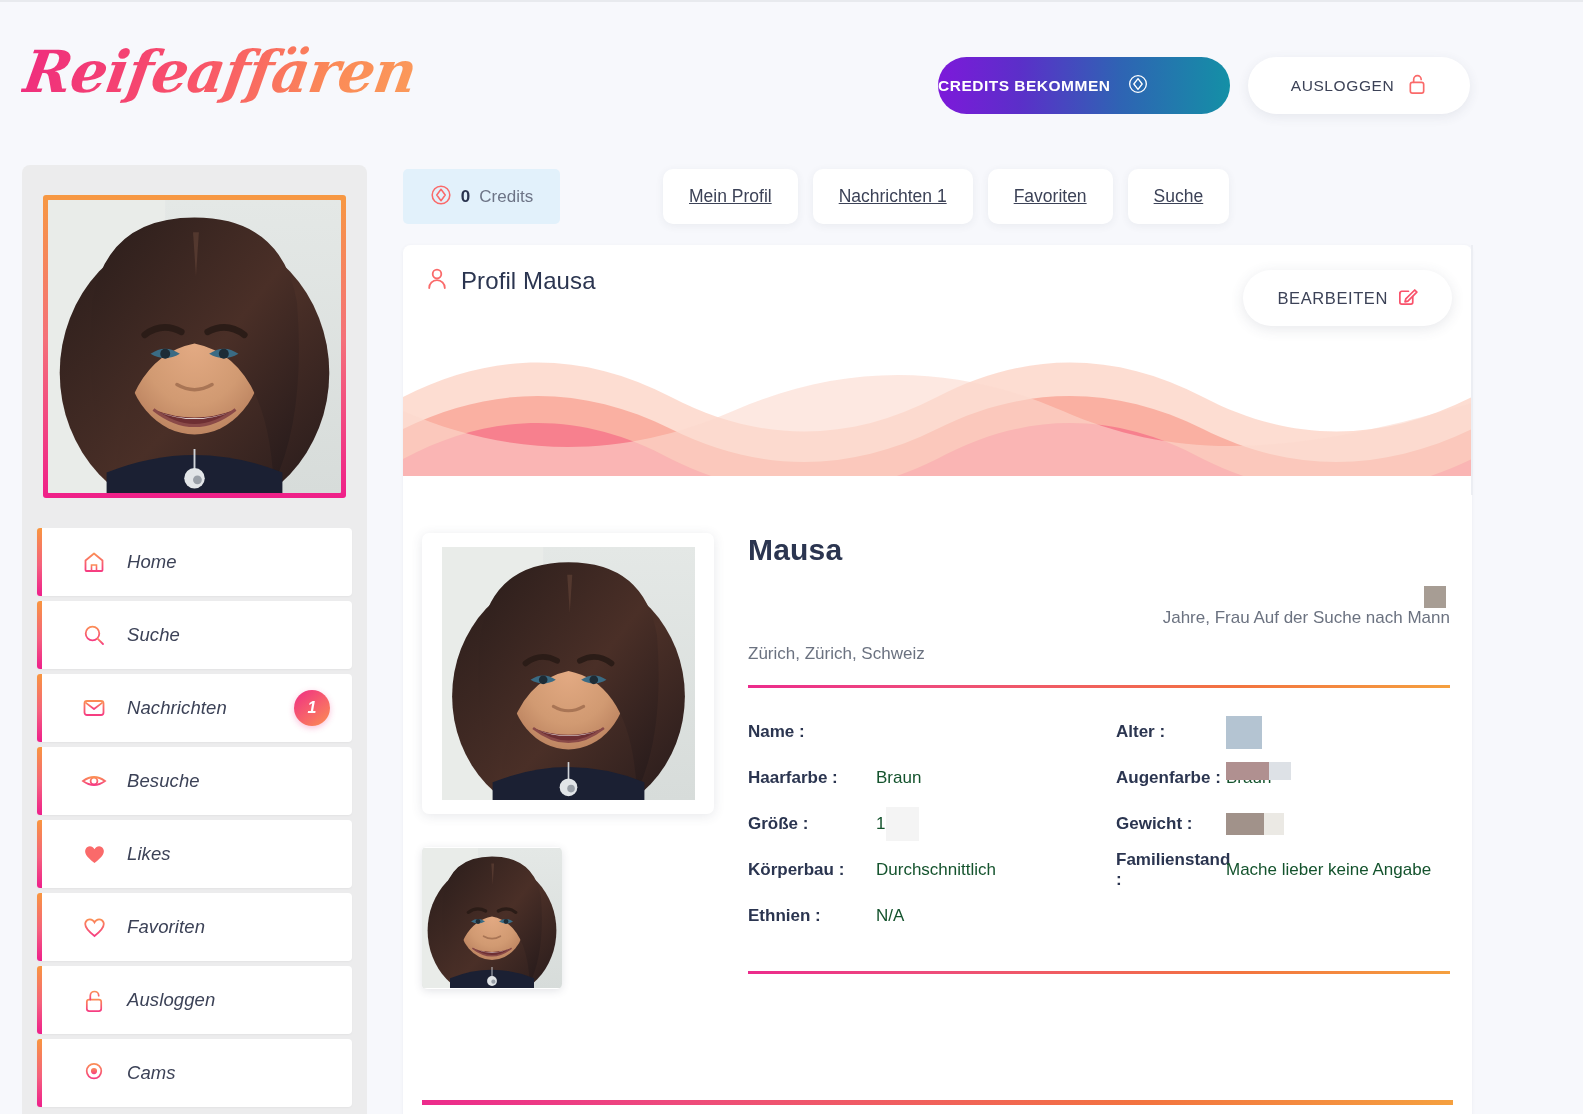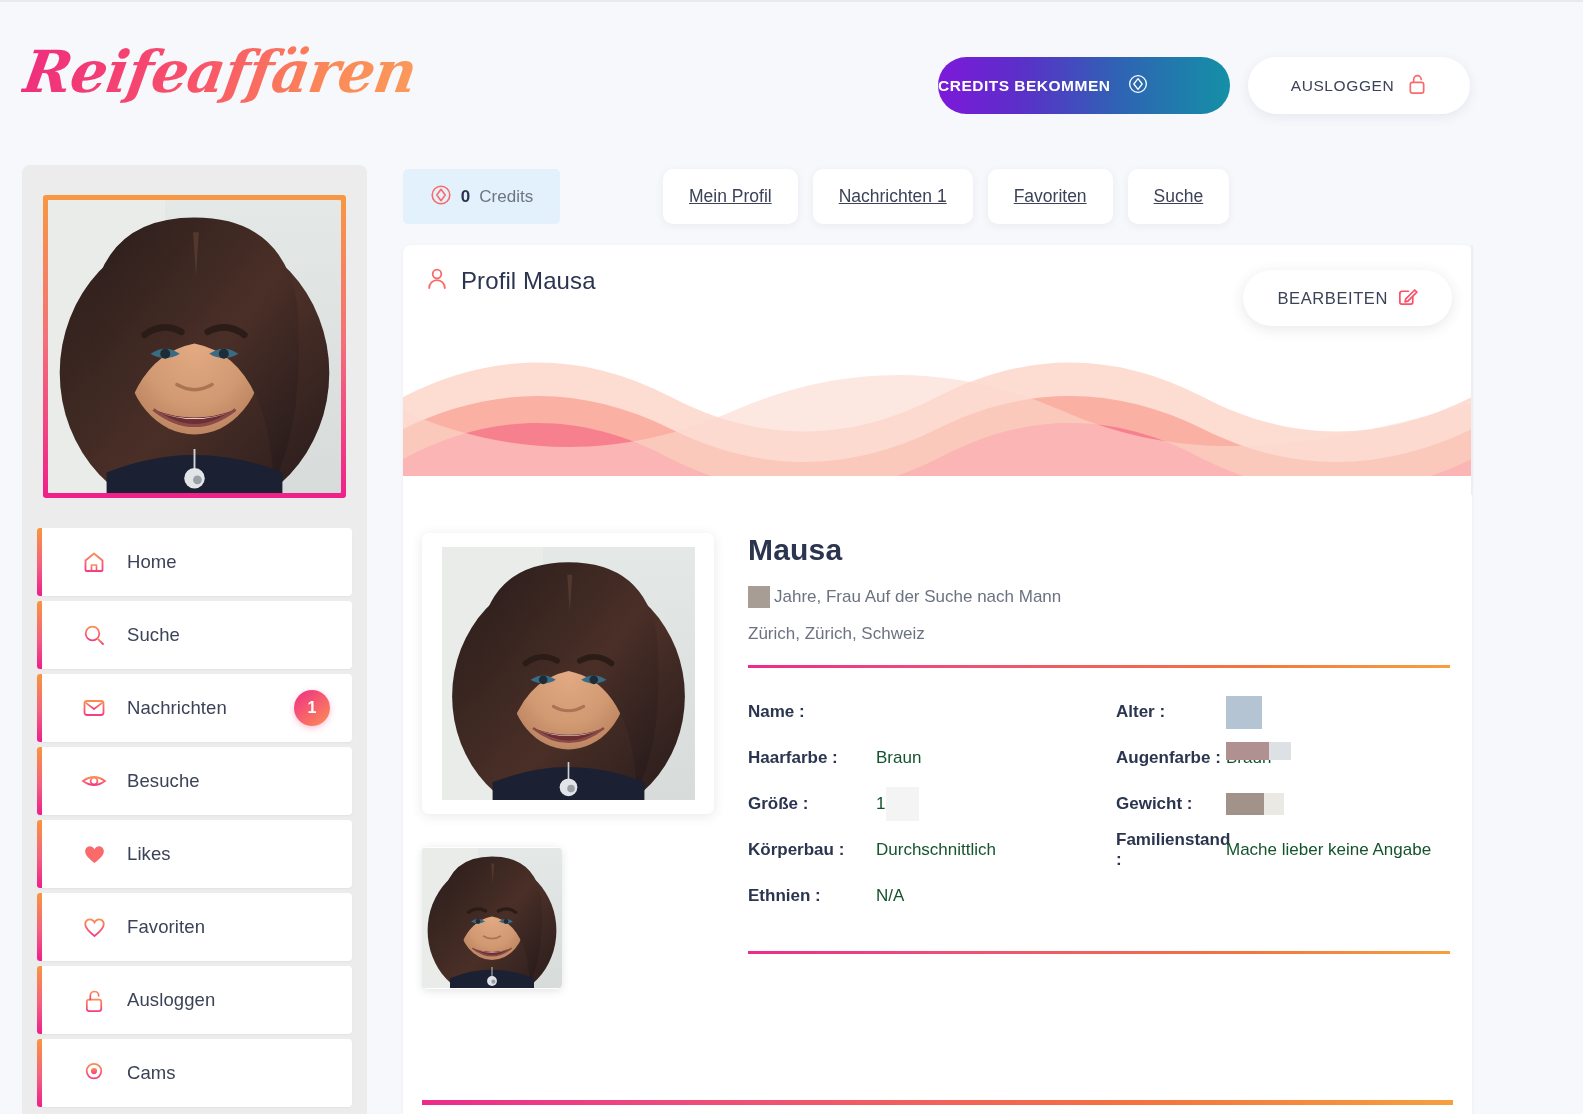--- a/index.html
+++ b/index.html
@@ -116,20 +116,21 @@
     border-radius: 1px;
     overflow: hidden;
   }
 
   .nav-list {
     margin-top: 28px;
     padding: 2px 15px;
     display: flex;
     flex-direction: column;
     gap: 5px;
+    font-style: italic;
   }
 
   .nav-item {
     position: relative;
     height: 68px;
     background: #fff;
     border-radius: 4px;
     display: flex;
     align-items: center;
     padding-left: 44px;
@@ -320,21 +321,22 @@
     font-size: 30px;
     font-weight: bold;
     color: #2b3550;
     letter-spacing: 0.2px;
   }
   .info-line {
     margin-top: 19px;
     font-size: 17px;
     color: #6b7280;
     display: flex;
-    align-items: center;
+    align-items: flex-end;
+    flex-direction: column;
   }
   .info-line2 {
     margin-top: 16px;
     font-size: 17px;
     color: #6b7280;
   }
 
   .divider {
     height: 3px;
     margin-top: 21px;

